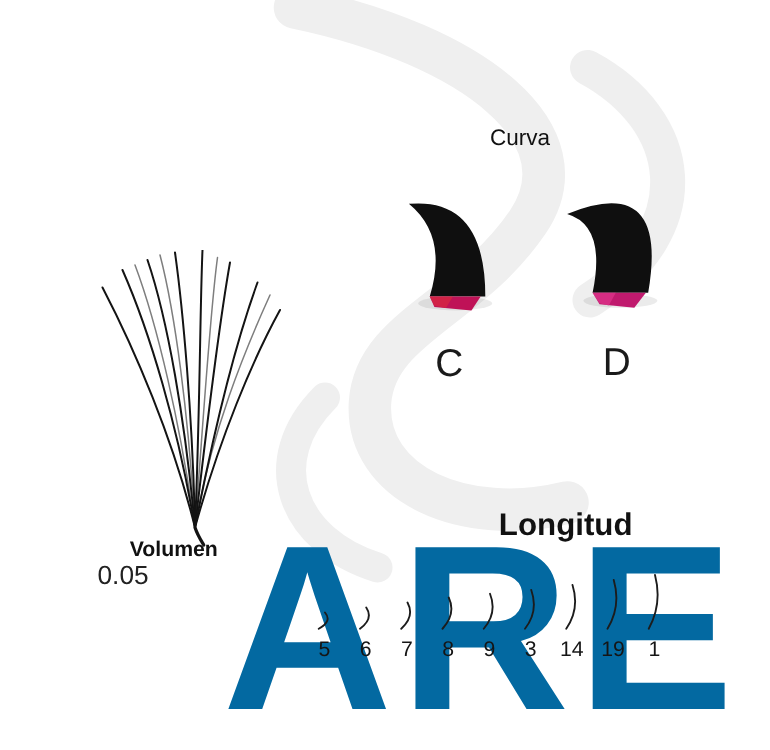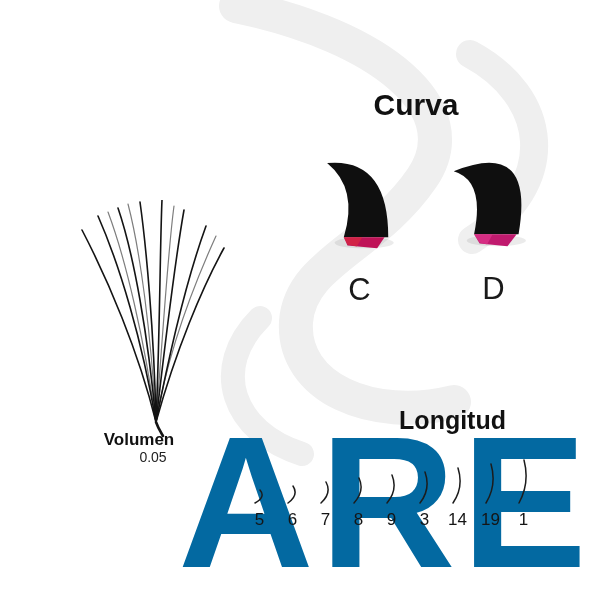--- a/index.html
+++ b/index.html
@@ -9,36 +9,36 @@
   }
   
   .wm-swirl{position:absolute;left:0;top:0;pointer-events:none;}
   .wm-text{
     position:absolute;left:178px;top:408px;font-size:188px;line-height:1;
     font-weight:bold;color:#0369a1;letter-spacing:6px;pointer-events:none;
     user-select:none;white-space:nowrap;
   }
   
   .curva-title{
-    position:absolute;left:340px;top:88px;width:152px;text-align:center;
-    font-size:30px;font-weight:bold;
+    position:absolute;left:340px;top:100px;width:152px;text-align:center;
+    font-size:18px;font-weight:normal;
   }
   .curva-option{position:absolute;width:95px;text-align:center;}
   .curva-option.c{left:312px;top:150px;}
   .curva-option.d{left:446px;top:145px;}
   .curva-label{font-size:31px;font-weight:400;margin-top:14px;color:#1a1a1a;}
   
   .fan{position:absolute;left:78px;top:200px;}
   .vol-label{
     position:absolute;left:64px;top:430px;width:150px;text-align:center;
     font-size:17px;font-weight:bold;
   }
   .vol-value{
-    position:absolute;left:78px;top:449px;width:150px;text-align:center;
-    font-size:14px;font-weight:400;color:#222;
+    position:absolute;left:78px;top:449px;width:150px;
+    font-size:21px;font-weight:400;color:#222;
   }
   
   .long-title{
     position:absolute;left:330px;top:406px;width:176px;text-align:right;
     font-size:25px;font-weight:bold;
   }
   .long-row{
     position:absolute;left:243px;top:452px;width:330px;height:78px;
     display:flex;align-items:flex-end;
   }

